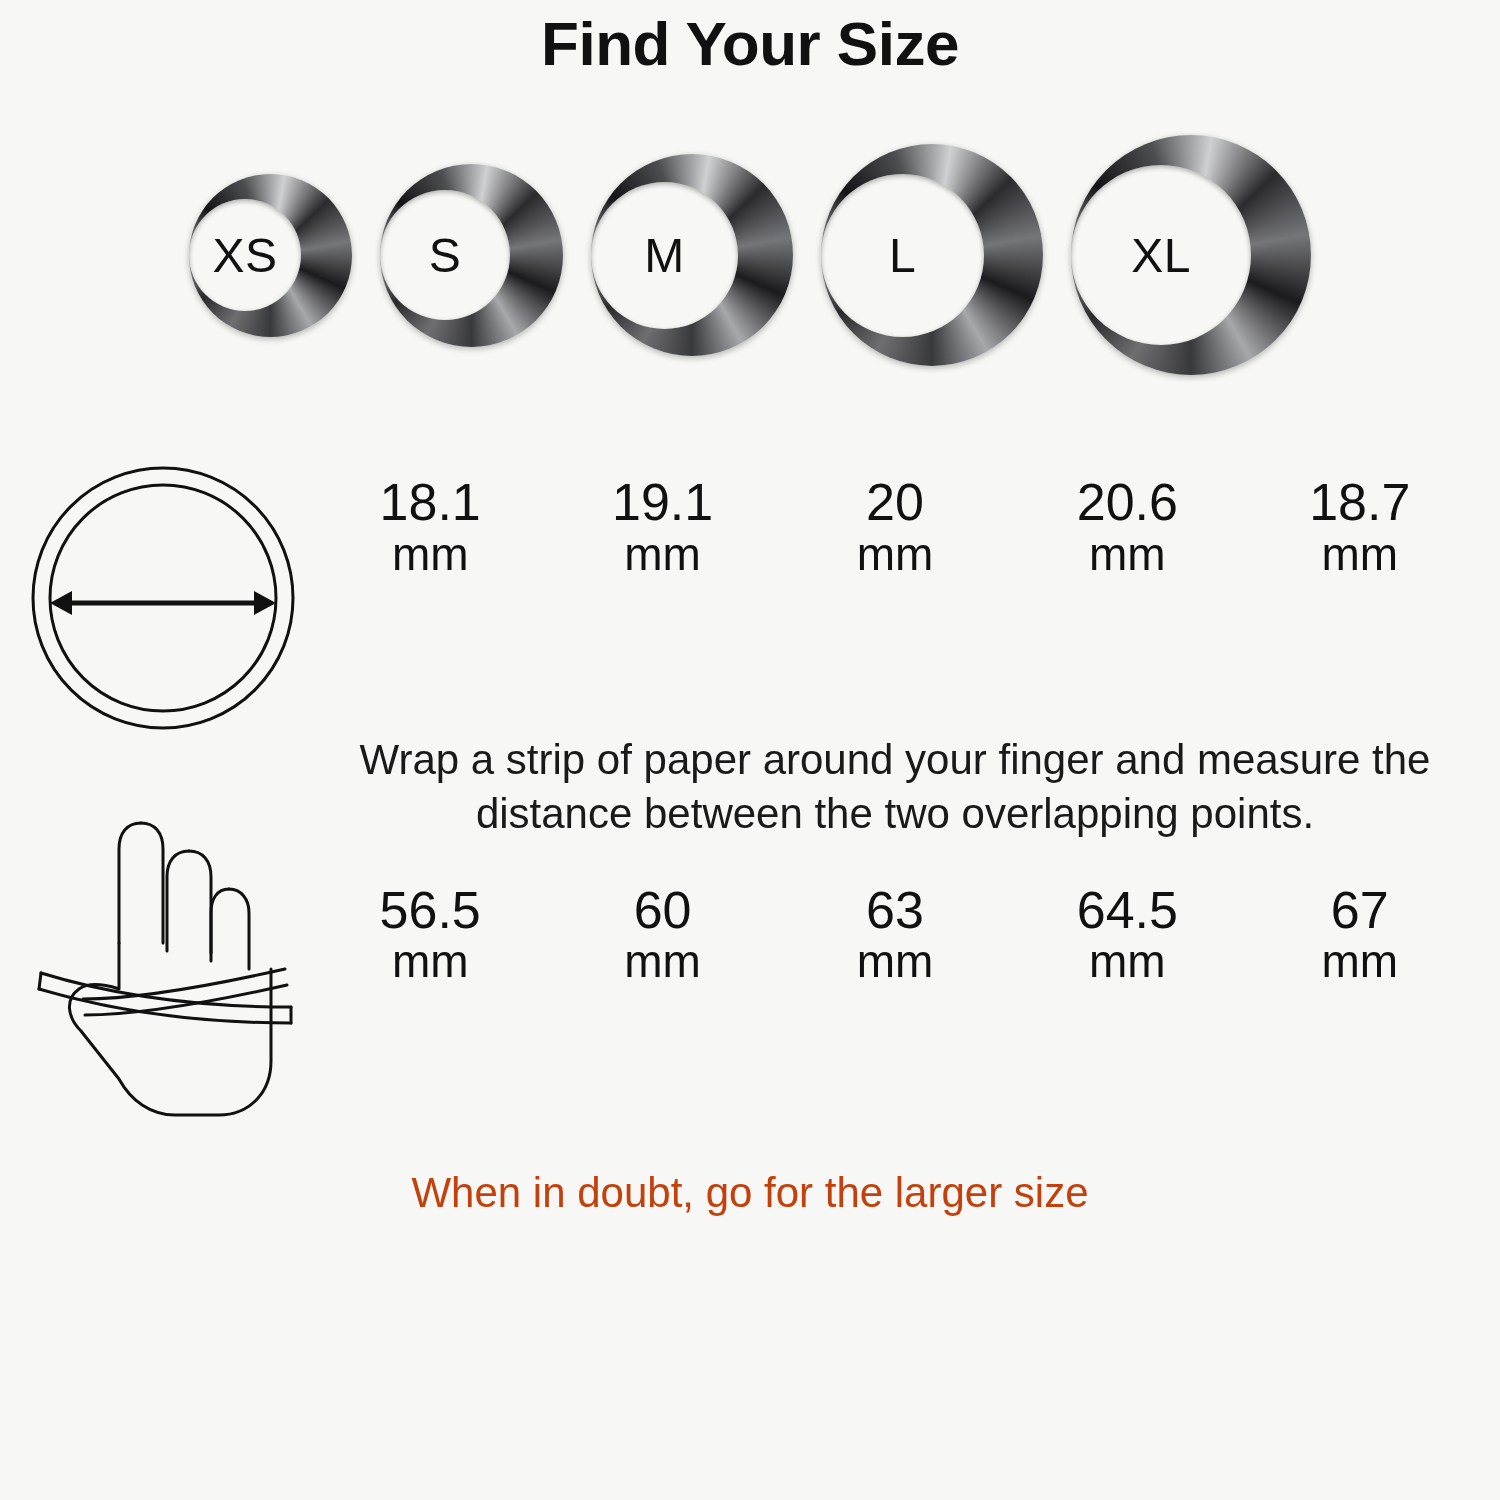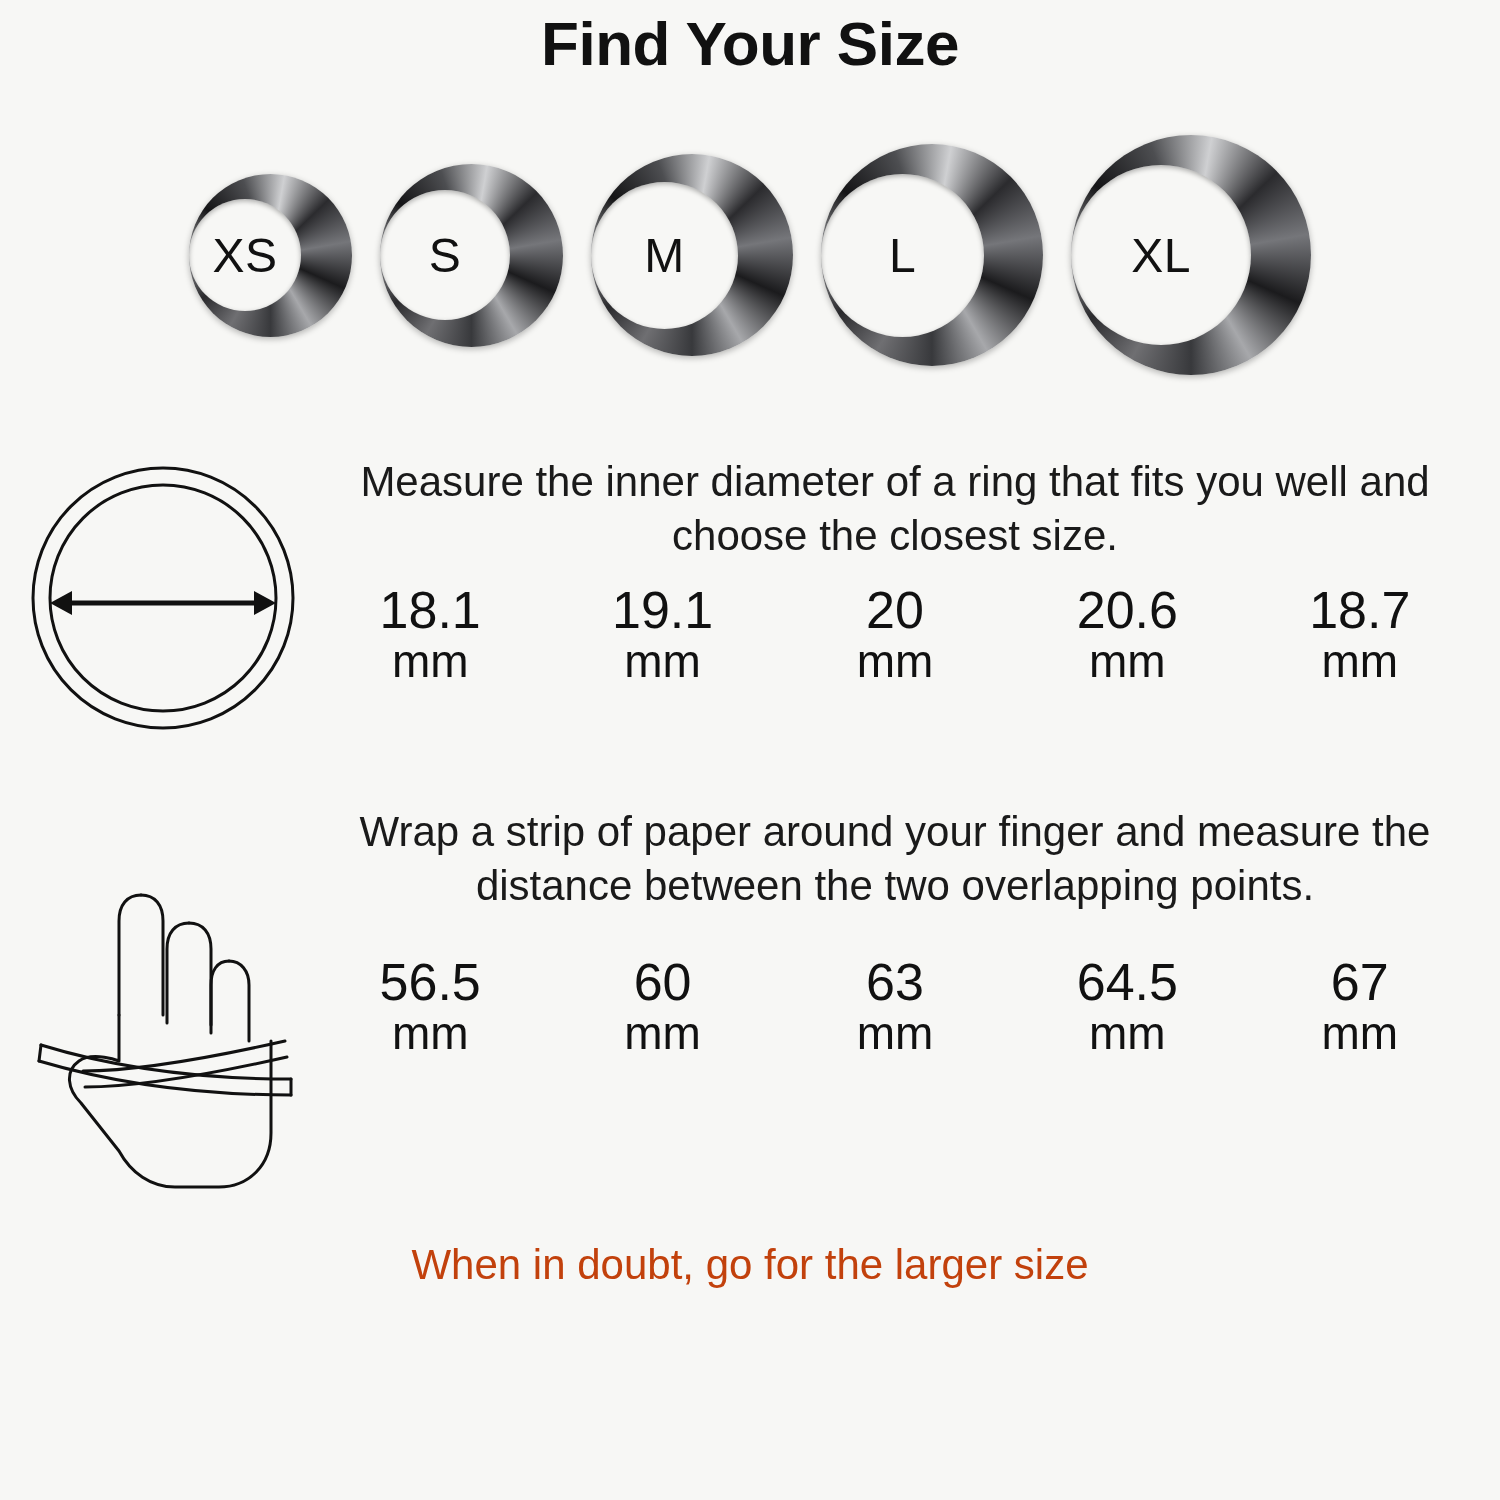--- a/index.html
+++ b/index.html
@@ -128,21 +128,21 @@
     display: block;
     font-size: 52px;
   }
   .value-unit {
     display: block;
     font-size: 46px;
   }
 
   
   .section-diameter { margin-top: 60px; }
-  .section-paper { margin-top: 72px; }
+  .section-paper { }
 
   .footer {
     text-align: center;
     font-size: 42px;
     margin-top: 46px;
     color: #c2410c;
   }
 
   svg { display: block; }
 </style>
@@ -203,21 +203,20 @@
     <svg width="270" height="270" viewBox="0 0 270 270" aria-hidden="true">
       <circle cx="135" cy="135" r="130" fill="none" stroke="#111" stroke-width="3"></circle>
       <circle cx="135" cy="135" r="113" fill="none" stroke="#111" stroke-width="3"></circle>
       <line x1="28" y1="140" x2="242" y2="140" stroke="#111" stroke-width="5"></line>
       <polygon points="22,140 44,128 44,152" fill="#111"></polygon>
       <polygon points="248,140 226,128 226,152" fill="#111"></polygon>
     </svg>
   </div>
 
   <div class="method-body">
-    <p class="method-text">Measure the inner diameter of a ring that fits you well and choose the closest size.</p>
     <div class="values">
       <div class="value-cell">
         <span class="value-num">18.1</span>
         <span class="value-unit">mm</span>
       </div>
       <div class="value-cell">
         <span class="value-num">19.1</span>
         <span class="value-unit">mm</span>
       </div>
       <div class="value-cell">

